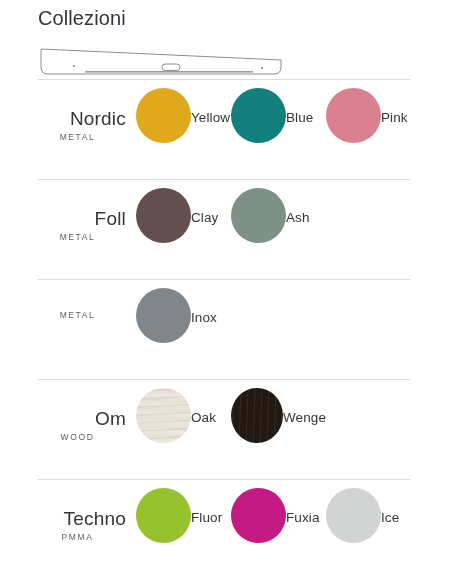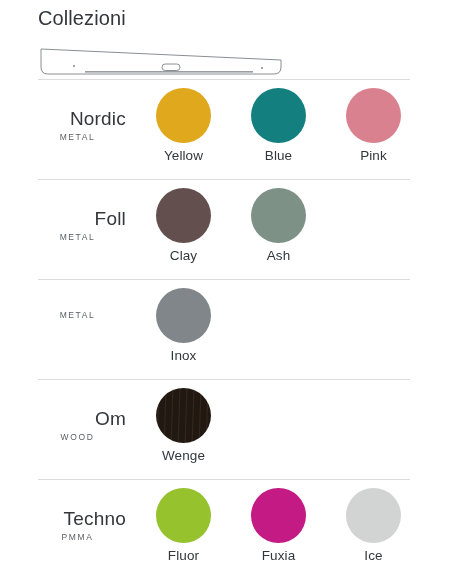--- a/index.html
+++ b/index.html
@@ -81,21 +81,21 @@
   }
 
   .swatches {
     display: flex;
     flex: 1;
   }
   .swatch {
     width: 95px;
     flex: 0 0 95px;
     display: flex;
-    flex-direction: column;
+    flex-direction: row;
     align-items: center;
   }
   .swatch-dot {
     width: 55px;
     height: 55px;
     border-radius: 50%;
     background-color: #cccccc;
   }
   .swatch-name {
     font-size: 13.5px;
@@ -204,20 +204,24 @@
 
   <div class="divider"></div>
 
   <div class="collection-row">
     <div class="row-label">
       <div class="row-name">Om</div>
       <div class="row-material">WOOD</div>
     </div>
     <div class="swatches">
       <div class="swatch">
+        <div class="swatch-dot grain-oak" style="background-color: rgb(237, 232, 223);"></div>
+        <div class="swatch-name">Oak</div>
+      </div>
+      <div class="swatch">
         <div class="swatch-dot grain-wenge" style="background-color: rgb(33, 24, 17);"></div>
         <div class="swatch-name">Wenge</div>
       </div>
     </div>
   </div>
 
   <div class="divider"></div>
 
   <div class="collection-row">
     <div class="row-label">

